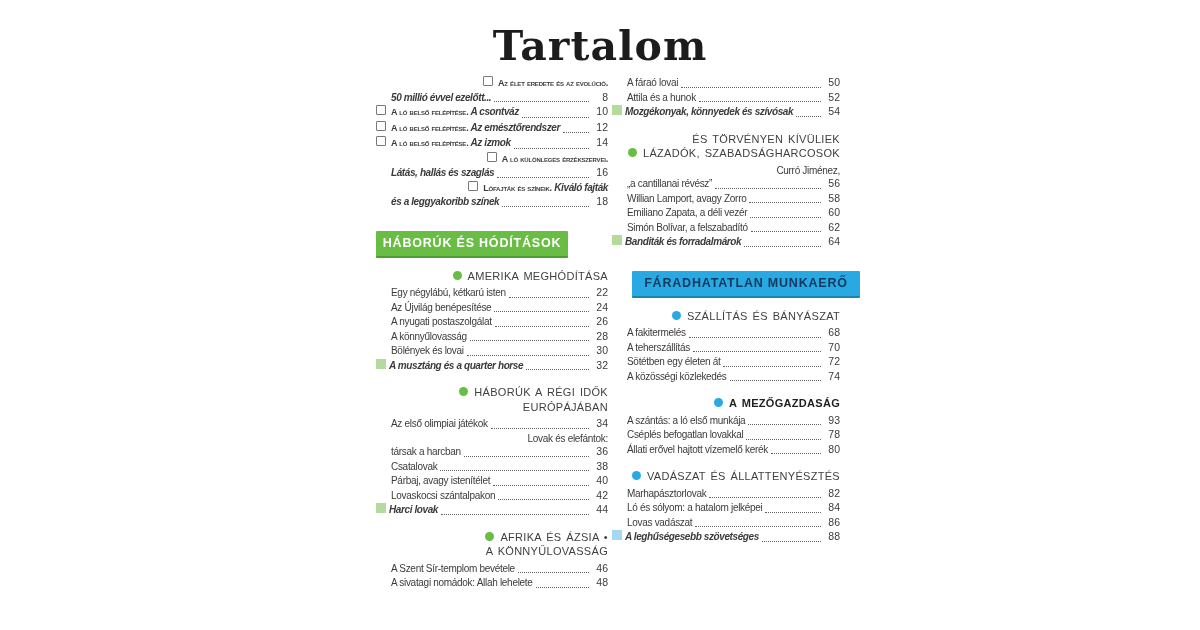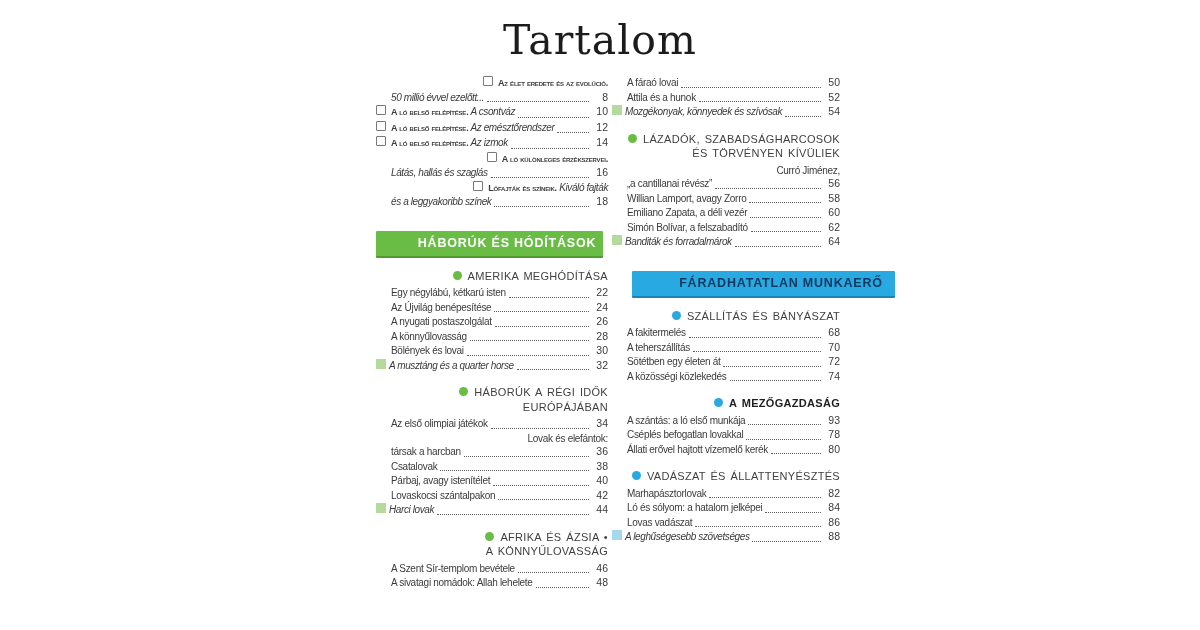--- a/index.html
+++ b/index.html
@@ -2,22 +2,22 @@
 <html style="--green: #69bd45; --green-dark: #4f9d2e; --green-light: #b4db9d; --blue: #29a9e1; --blue-dark: #1a85b5; --blue-light: #a6d9ef; --blue-text: #133a62; --text: #3b3b3b; --title: #1c1c1c;"><head>
 <meta charset="utf-8">
 <style>
   html,body{margin:0;padding:0;}
   body{
     width:1200px;height:630px;position:relative;overflow:hidden;
     background:#ffffff;color:var(--text,#3b3b3b);
     font-family:"Liberation Sans",sans-serif;
   }
   #title{
-    position:absolute;top:16px;left:0;width:100%;margin:0;
-    text-align:center;font-family:"DejaVu Serif",serif;font-weight:400;
+    position:absolute;top:22px;left:0;width:100%;margin:0;
+    text-align:center;font-family:"DejaVu Serif",serif;font-weight:700;
     font-size:41px;letter-spacing:1px;color:var(--title,#1c1c1c);
   }
   .col{position:absolute;top:76px;}
   #col-left{left:376px;width:232px;}
   #col-right{left:612px;width:228px;}
 
   .section{margin-top:13px;}
   .col > .section:first-child{margin-top:0;}
 
   .line{
@@ -36,31 +36,31 @@
   .m-bullet{width:9px;height:9px;border-radius:50%;display:inline-block;}
   .m-bullet.green{background:var(--green,#69bd45);}
   .m-bullet.blue{background:var(--blue,#29a9e1);}
   .m-square{width:10px;height:10px;display:inline-block;}
   .m-square.green{background:var(--green-light,#b4db9d);}
   .m-square.blue{background:var(--blue-light,#a6d9ef);}
 
   .txt{flex:none;}
   .seg-r{font-weight:400;}
   .seg-sc{font-variant:small-caps;font-weight:700;font-size:9px;letter-spacing:-0.2px;}
-  .seg-bi{font-weight:400;font-style:italic;letter-spacing:-0.4px;}
+  .seg-bi{font-weight:700;font-style:italic;letter-spacing:-0.4px;}
 
   .leader{
     flex:1 1 4px;min-width:4px;align-self:flex-end;
     border-bottom:1.6px dotted #616161;margin:0 4px 2px 3px;
   }
   .pg{flex:none;min-width:15px;text-align:right;font-size:10.5px;letter-spacing:0;}
 
   .banner{
     height:25px;line-height:25px;text-align:center;font-weight:700;
-    font-size:12.5px;letter-spacing:0.8px;margin:22px 0 11px;border-radius:1px;padding-left:35px;
+    font-size:12.5px;letter-spacing:0.8px;margin:22px 0 11px;border-radius:1px;
   }
   .banner.green{width:192px;background:var(--green,#69bd45);color:#ffffff;box-shadow:0 2px 0 var(--green-dark,#4f9d2e);}
   .banner.blue{width:100%;background:var(--blue,#29a9e1);color:var(--blue-text,#133a62);box-shadow:0 2px 0 var(--blue-dark,#1a85b5);margin-left:20px;}
 </style>
 </head>
 <body>
 
 <h1 id="title">Tartalom</h1>
 <div class="col" id="col-left">
     <div class="section">
@@ -322,28 +322,28 @@
           </span>
           <span class="txt"><span class="seg-bi">Mozgékonyak, könnyedek és szívósak</span></span>
           <span class="leader"></span>
           <span class="pg">54</span>
         </div>
       </div>
     </div>
     <div class="section">
       <div class="heading">
         <div class="line">
+          <span class="slot"></span>
+          <span class="txt">ÉS TÖRVÉNYEN KÍVÜLIEK</span>
+        </div>
+        <div class="line">
           <span class="slot">
             <span class="m-bullet green"></span>
           </span>
           <span class="txt">LÁZADÓK, SZABADSÁGHARCOSOK</span>
-        </div>
-        <div class="line">
-          <span class="slot"></span>
-          <span class="txt">ÉS TÖRVÉNYEN KÍVÜLIEK</span>
         </div>
       </div>
       <div class="entry">
         <div class="line">
           <span class="slot"></span>
           <span class="txt"><span class="seg-r">Curró Jiménez,</span></span>
         </div>
         <div class="line">
           <span class="slot"></span>
           <span class="txt"><span class="seg-r">„a cantillanai révész”</span></span>

